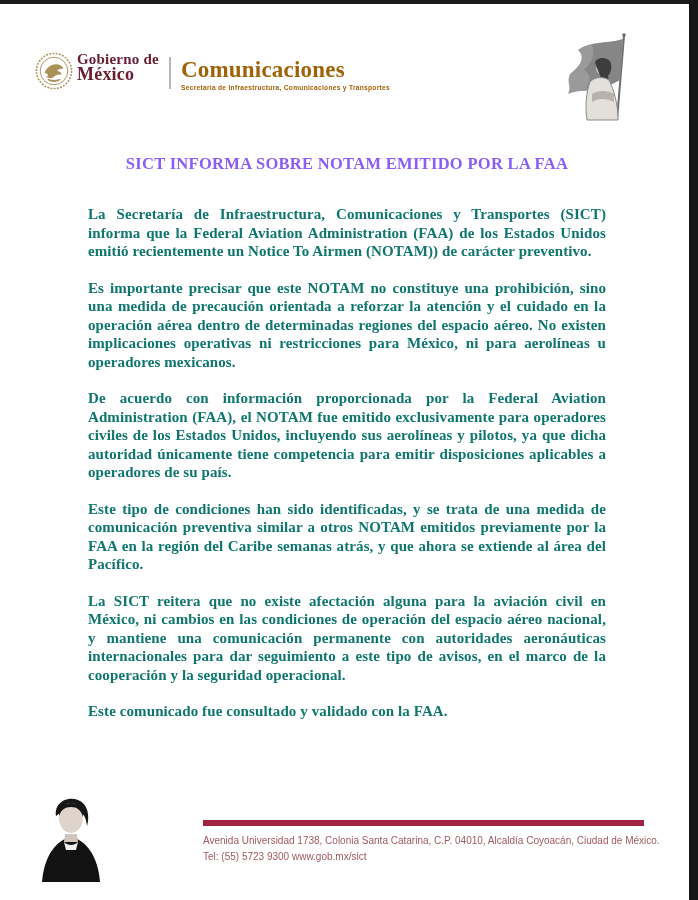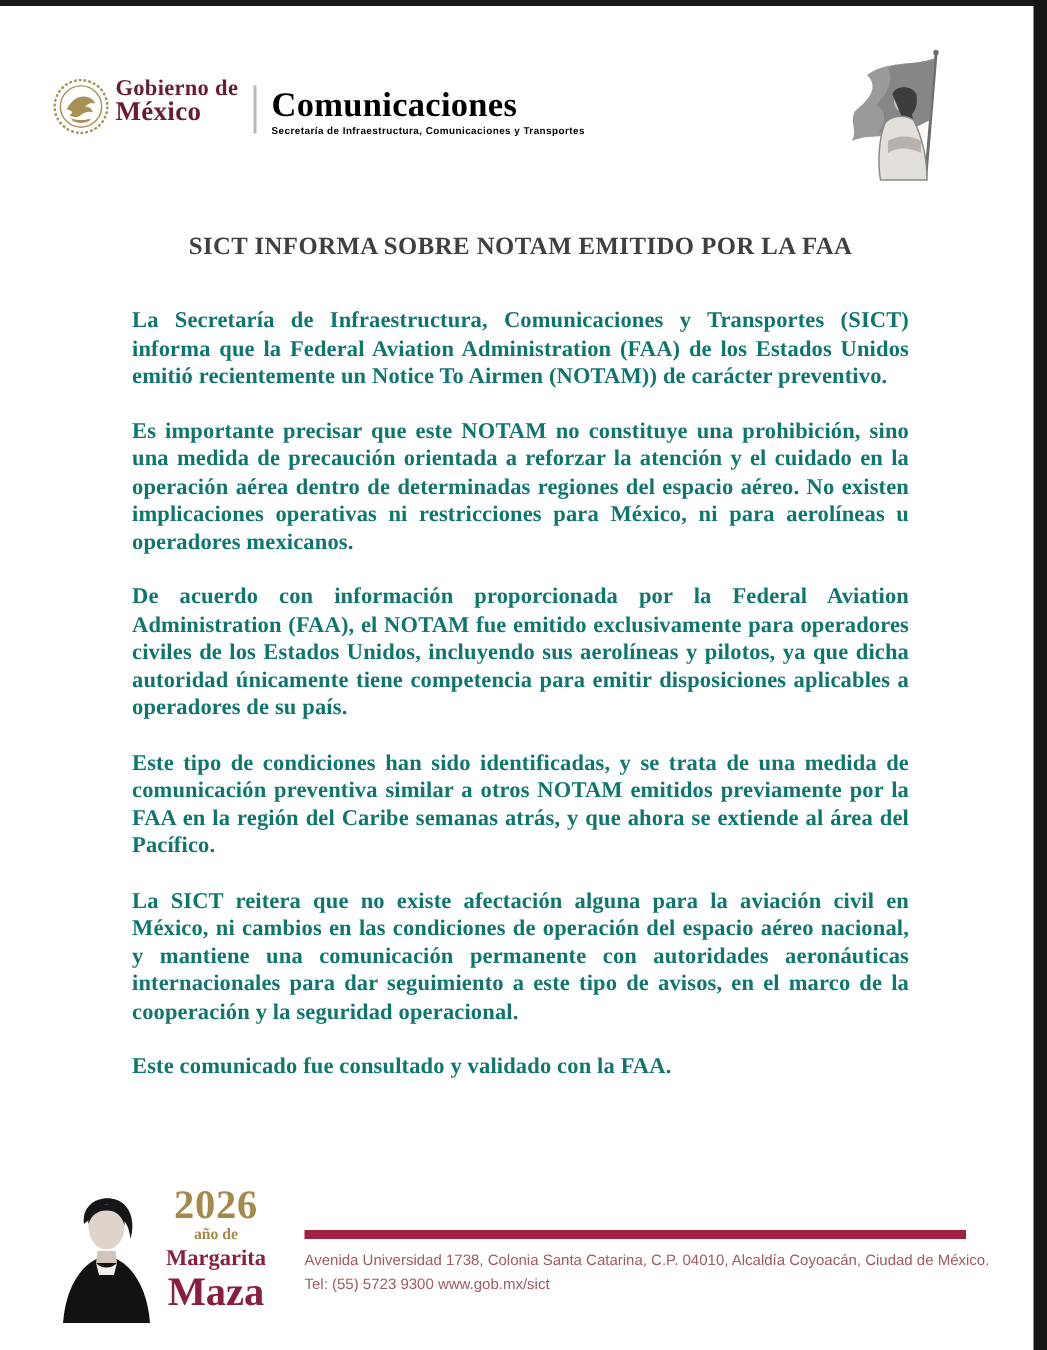--- a/index.html
+++ b/index.html
@@ -15,31 +15,31 @@
   .edge-top   { position:absolute; top:0; left:0; width:698px; height:4px; background:#1b1b1b; }
   .edge-right { position:absolute; top:0; right:0; width:9px; height:900px; background:#161616; }
 
   
   .header { position:absolute; left:0; top:0; width:698px; height:140px; }
   .seal { position:absolute; left:35px; top:52px; width:38px; height:38px; }
   .gov-wordmark { position:absolute; left:77px; top:52px; color:#691c32; line-height:1; }
   .gov-line1 { font-size:15px; font-weight:bold; letter-spacing:0.2px; }
   .gov-line2 { font-size:18px; font-weight:bold; margin-top:-2px; letter-spacing:0.2px; }
   .header-divider { position:absolute; left:169px; top:57px; width:2px; height:32px; background:#b9b9b9; }
-  .dept { position:absolute; left:181px; top:58px; color:#000000; }
+  .dept { position:absolute; left:181px; top:58px; color:#a16207; }
   .dept-name { font-size:23px; font-weight:bold; line-height:1; letter-spacing:0.2px; }
   .dept-subtitle { font-size:6.6px; font-weight:bold; margin-top:3px; letter-spacing:0.3px;
                    font-family:"Liberation Sans", sans-serif; }
   .flag-art { position:absolute; left:562px; top:30px; width:84px; height:94px; }
 
   
   .body-area { position:absolute; left:88px; top:154px; width:518px; }
   .date-line { text-align:right; font-size:15px; font-weight:bold; color:#1a1a1a; margin-bottom:13px; }
   .date-value { text-decoration:underline; margin-left:5px; }
-  .doc-title { text-align:center; font-size:16.5px; font-weight:bold; color:#404040;
+  .doc-title { text-align:center; font-size:16.5px; font-weight:bold; color:#8b5cf6;
                letter-spacing:0.3px; margin-bottom:31px; }
   .doc-paragraph { font-size:15px; font-weight:bold; color:#0f766e; line-height:18.5px;
                    text-align:justify; margin-bottom:18px; letter-spacing:0.1px; }
   .doc-paragraph:last-child { margin-bottom:16px; }
 
   
   .footer { position:absolute; left:0; top:782px; width:698px; height:118px; }
   .portrait { position:absolute; left:38px; top:8px; width:66px; height:92px; }
   .year-logo { position:absolute; left:106px; top:8px; width:76px; text-align:center; line-height:1; }
   .year-big  { font-size:27px; font-weight:bold; color:#a3894a; letter-spacing:0.5px; }
@@ -119,26 +119,20 @@
 
         <ellipse cx="33" cy="28" rx="12" ry="15" fill="#ded4cc"></ellipse>
         <path d="M21 26 C20 18 26 13 33 13 C41 13 46 19 45 27 C43 20 39 17 33 17 C27 17 23 20 21 26 Z" fill="#161616"></path>
 
         <path d="M4 92 C6 66 18 50 33 47 C48 50 60 66 62 92 Z" fill="#121212"></path>
         <path d="M27 44 L39 44 L40 52 L26 52 Z" fill="#cfc5bd"></path>
         <path d="M26 52 C30 56 36 56 40 52 L38 60 L28 60 Z" fill="#f2efec"></path>
       </svg>
     </span>
 
-    <div class="year-logo">
-      <div class="year-big">2026</div>
-      <div class="year-sub">año de</div>
-      <div class="year-name1">Margarita</div>
-      <div class="year-name2">Maza</div>
-    </div>
 
     <div class="footer-bar"></div>
 
     <div class="footer-address">
       <div>Avenida Universidad 1738, Colonia Santa Catarina, C.P. 04010, Alcaldía Coyoacán, Ciudad de México.</div>
       <div>Tel: (55) 5723 9300 www.gob.mx/sict</div>
     </div>
   </div>
 </div>
 

